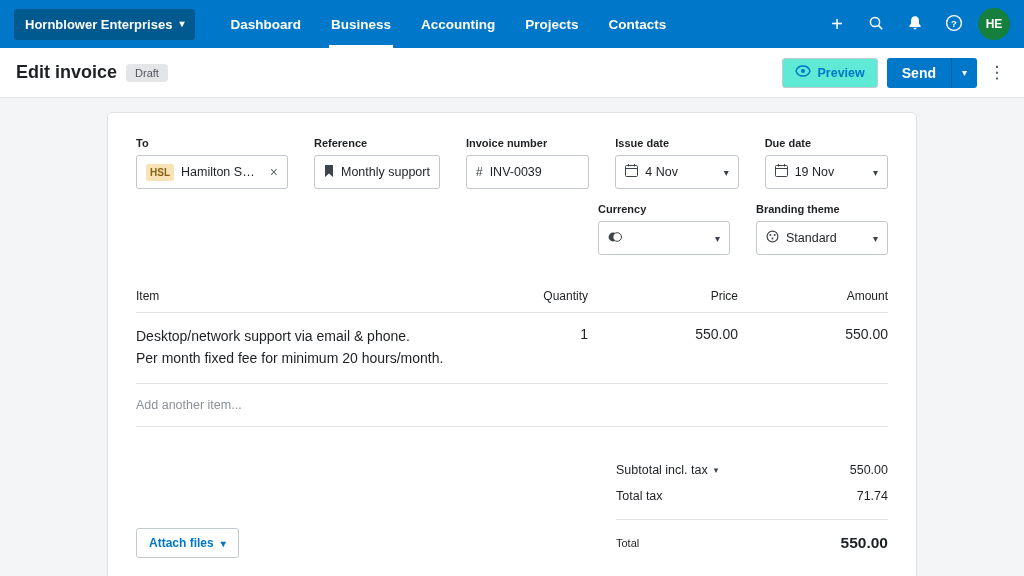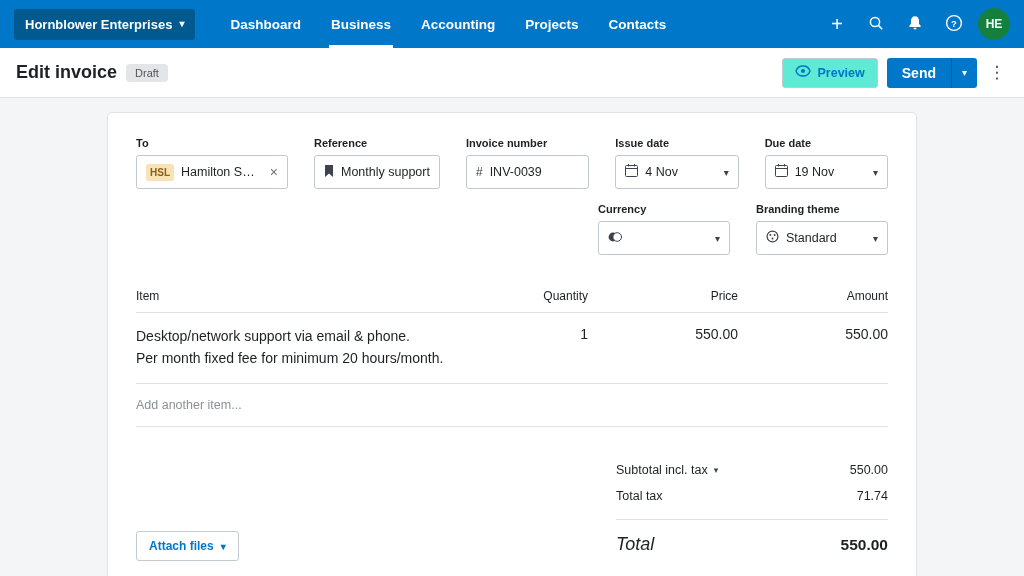--- a/index.html
+++ b/index.html
@@ -70,21 +70,21 @@
   
   .bottom-section { display:flex; justify-content:space-between; align-items:flex-end; margin-top:30px; }
   .attach-btn { height:30px; border:1px solid #c3c9d0; background:#fff; border-radius:3px; color:#0077C8;
                 font-weight:700; font-size:12px; padding:0 12px; display:flex; align-items:center; gap:7px; cursor:pointer; }
   .attach-btn .sel-chev { color:#0077C8; }
   .totals { width:272px; font-size:12.5px; }
   .totals-row { display:flex; justify-content:space-between; align-items:center; padding:6px 0; }
   .subtotal-label { display:flex; align-items:center; gap:6px; cursor:pointer; }
   .subtotal-label .sel-chev { font-size:9px; margin-left:0; }
   .grand { border-top:1px solid #dfe2e5; margin-top:10px; padding-top:14px; }
-  .grand .t-label { font-size:18px;font-style:italic; }
+  .grand .t-label { font-size:11px; }
   .grand .t-value { font-weight:700; font-size:15.5px; }
 </style>
 </head>
 <body>
 
 <header class="topbar">
   <button class="org-btn">
     <span>Hornblower Enterprises</span>
     <span class="chev">▾</span>
   </button>

